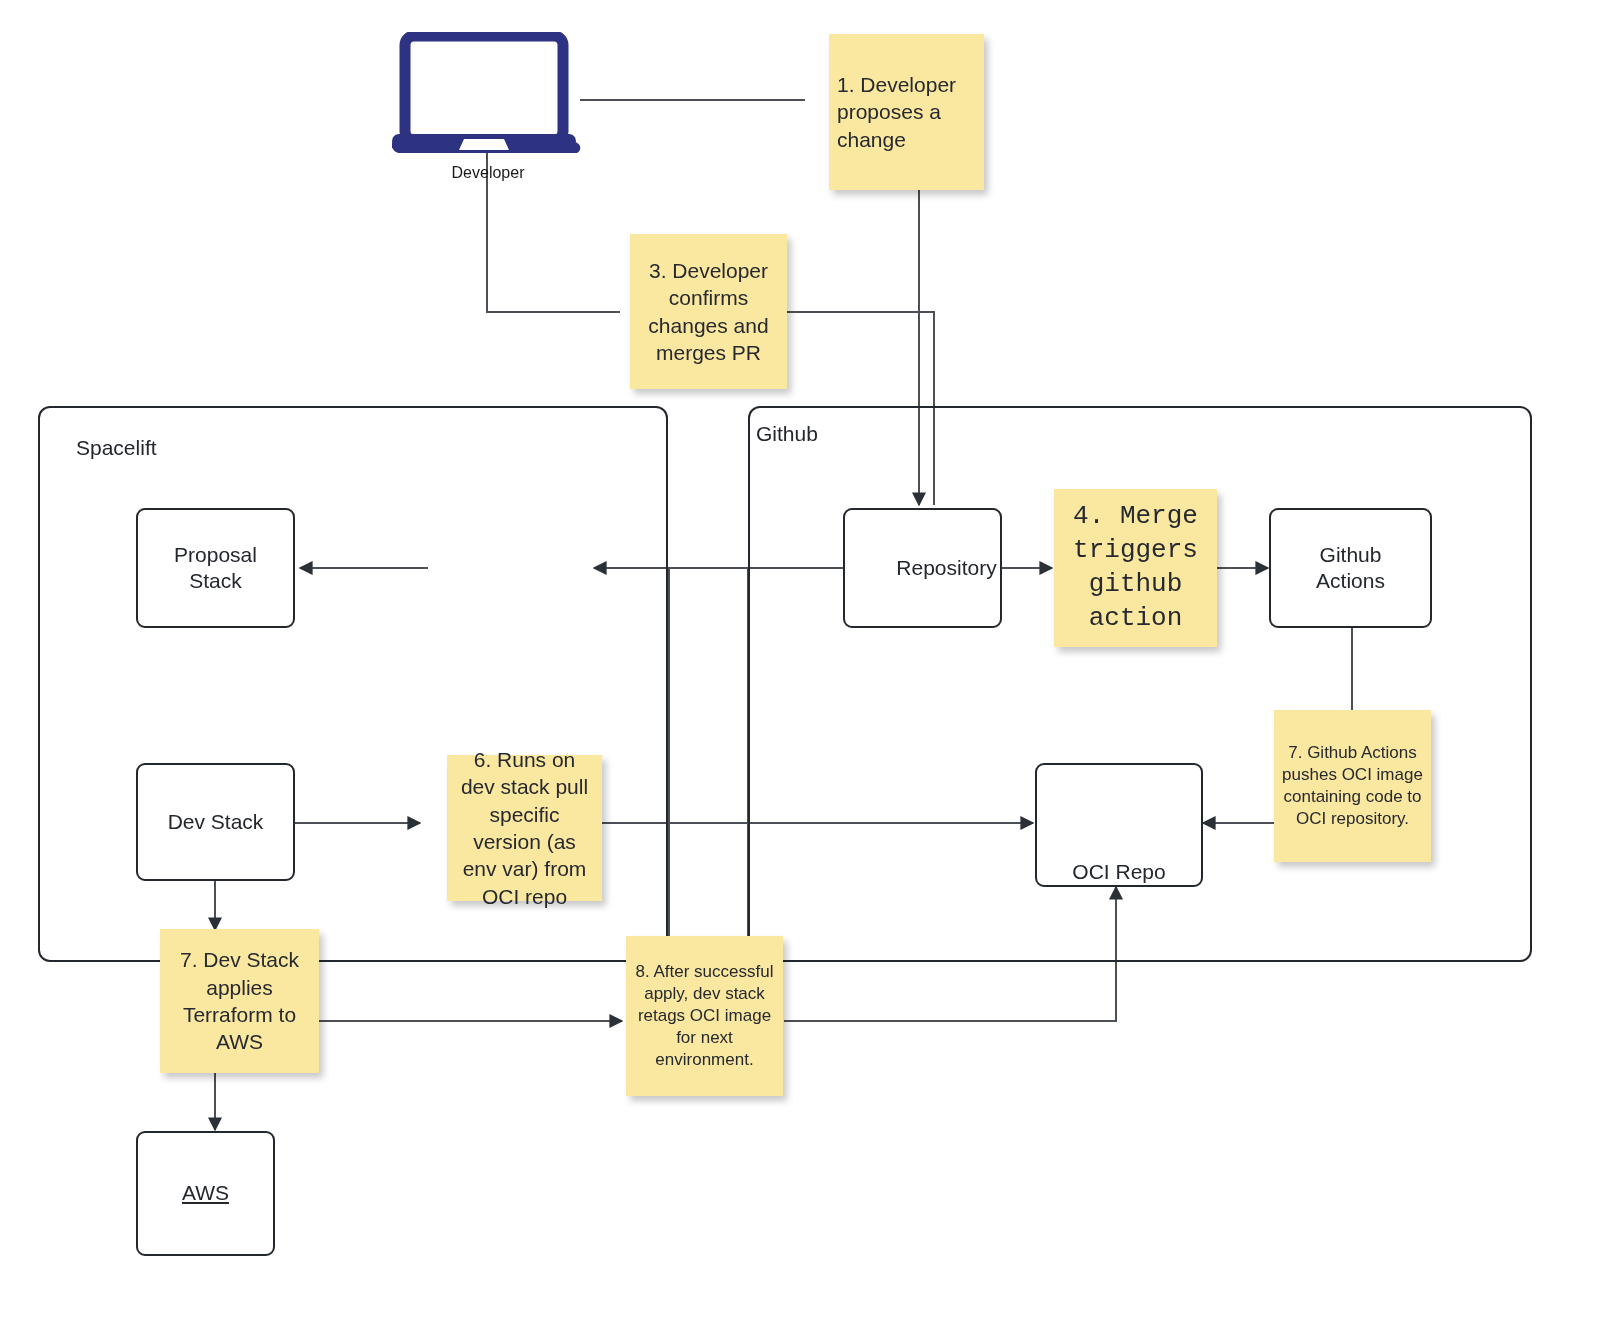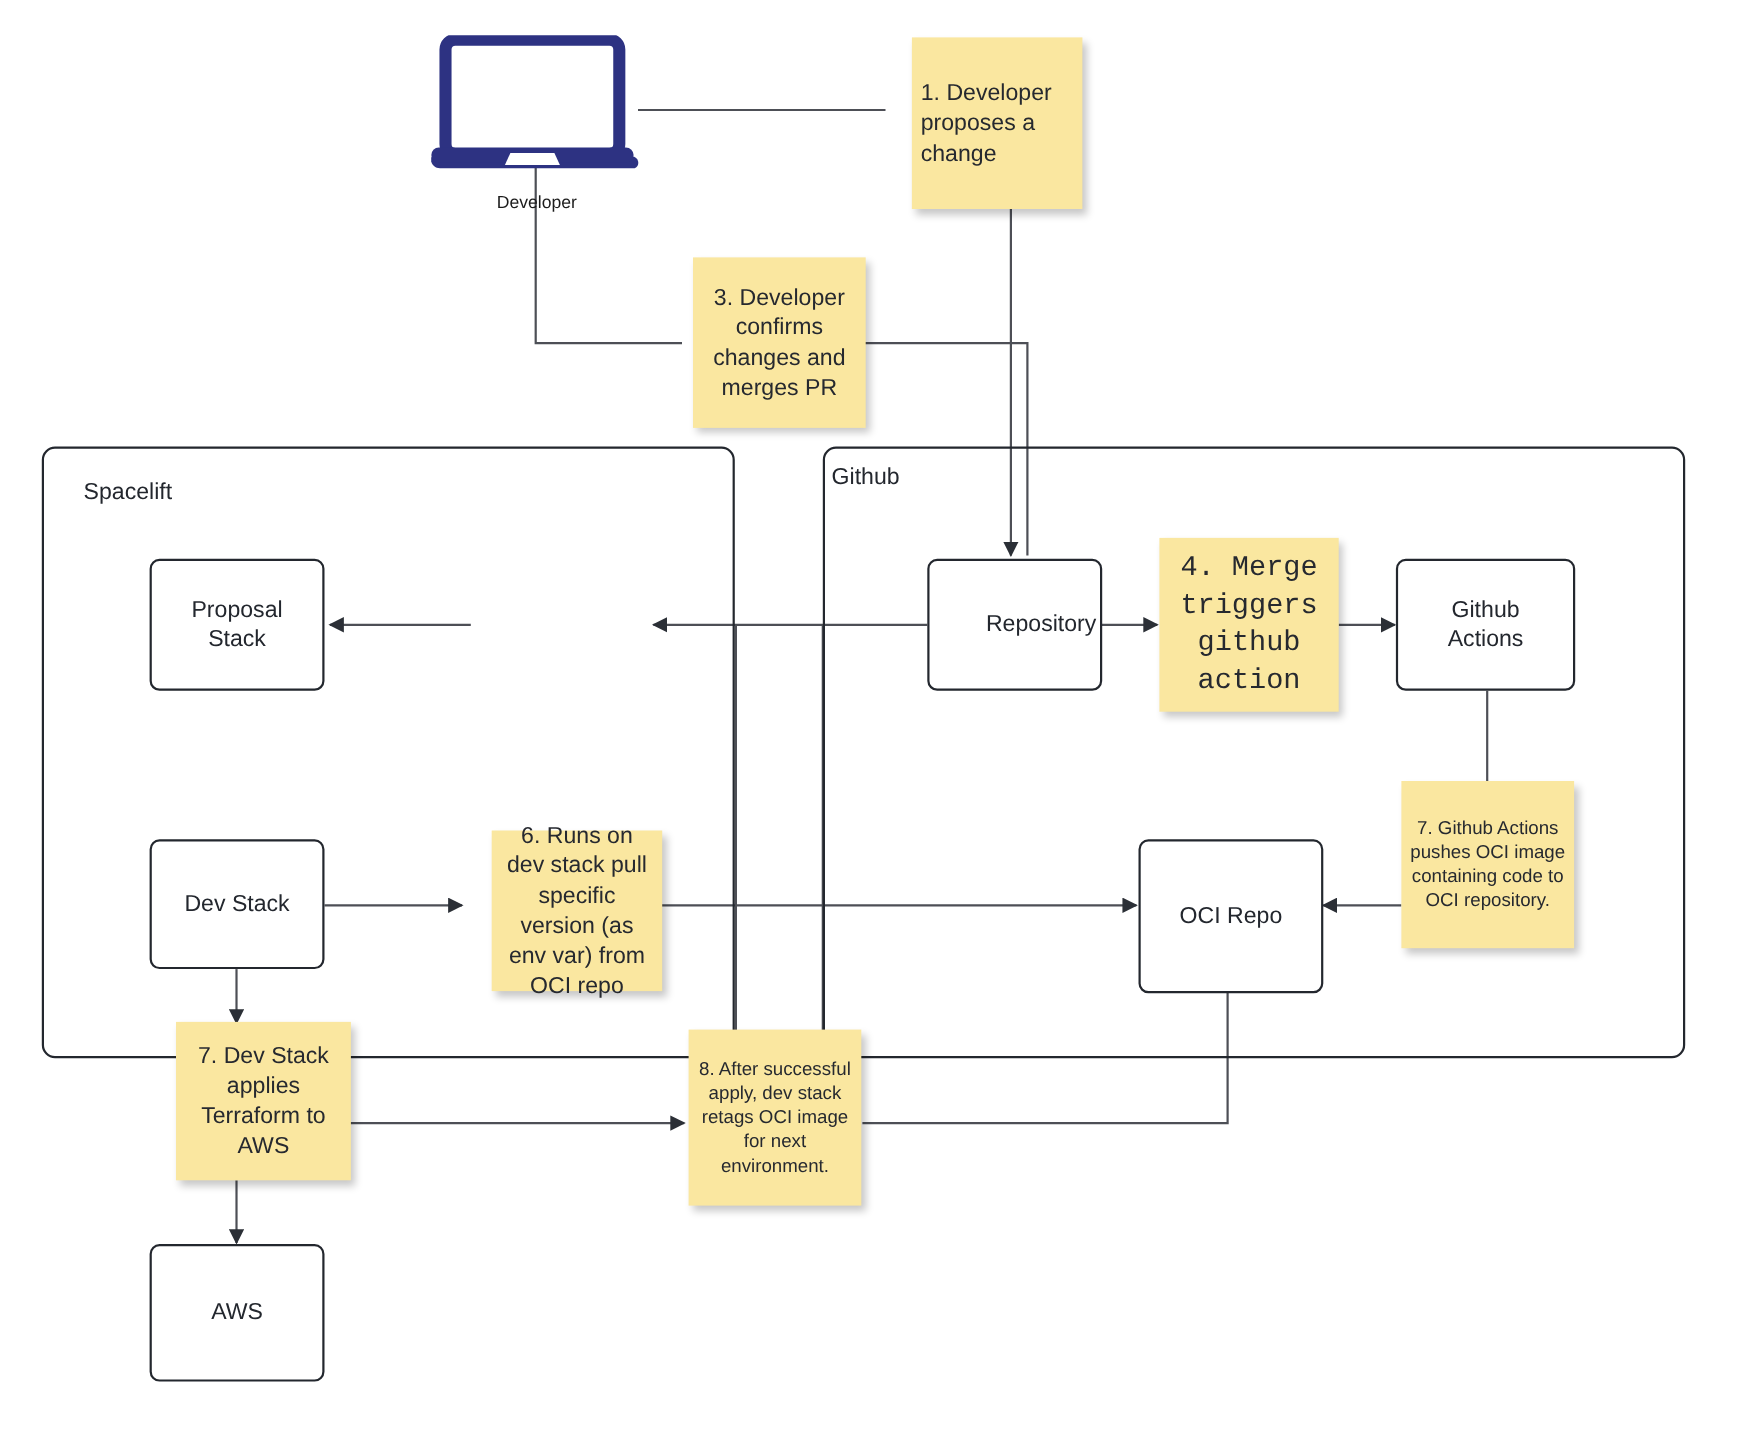--- a/index.html
+++ b/index.html
@@ -103,43 +103,43 @@
   <div class="group-label" style="left:756px; top:422px;">Github</div>
 
   <div class="laptop" style="left:392px; top:32px;">
     <svg width="195" height="125" viewBox="0 0 195 125">
       <rect x="13" y="4" width="158" height="104" rx="9" ry="9" fill="none" stroke="#2d3282" stroke-width="11"></rect>
       <path d="M 2 110 L 182 110 C 188 110 191 118 185 121 L 8 121 C 0 121 -3 110 2 110 Z" fill="#2d3282"></path>
       <rect x="0" y="102" width="184" height="14" rx="7" fill="#2d3282"></rect>
       <path d="M 72 107 L 112 107 L 117 118 L 67 118 Z" fill="#ffffff"></path>
     </svg>
   </div>
-  <div class="laptop-caption" style="left:408px; top:176px; width:160px;">Developer</div>
+  <div class="laptop-caption" style="left:408px; top:164px; width:160px;">Developer</div>
 
   <div class="node" style="left:136px; top:508px; width:159px; height:120px;">
     <span>Proposal<br>Stack</span>
   </div>
 
   <div class="node" style="left:136px; top:763px; width:159px; height:118px;">
     <span>Dev Stack</span>
   </div>
 
-  <div class="node" style="left:136px; top:1131px; width:159px; height:125px;">
+  <div class="node" style="left:136px; top:1131px; width:139px; height:125px;text-decoration:underline;">
     <span>AWS</span>
   </div>
 
   <div class="node" style="left:843px; top:508px; width:159px; height:120px;padding-left:48px;">
     <span>Repository</span>
   </div>
 
   <div class="node" style="left:1269px; top:508px; width:163px; height:120px;">
     <span>Github<br>Actions</span>
   </div>
 
-  <div class="node" style="left:1035px; top:763px; width:168px; height:140px;">
+  <div class="node" style="left:1035px; top:763px; width:168px; height:124px;align-items:flex-end;">
     <span>OCI Repo</span>
   </div>
 
   <div class="note mid" style="left:805px; top:34px; width:155px; height:156px; justify-content:flex-start;">
     <span style="text-align:left;">1. Developer proposes a change</span>
   </div>
 
 
   <div class="note mid" style="left:606px; top:234px; width:157px; height:155px;">
     <span>3. Developer confirms changes and merges PR</span>

